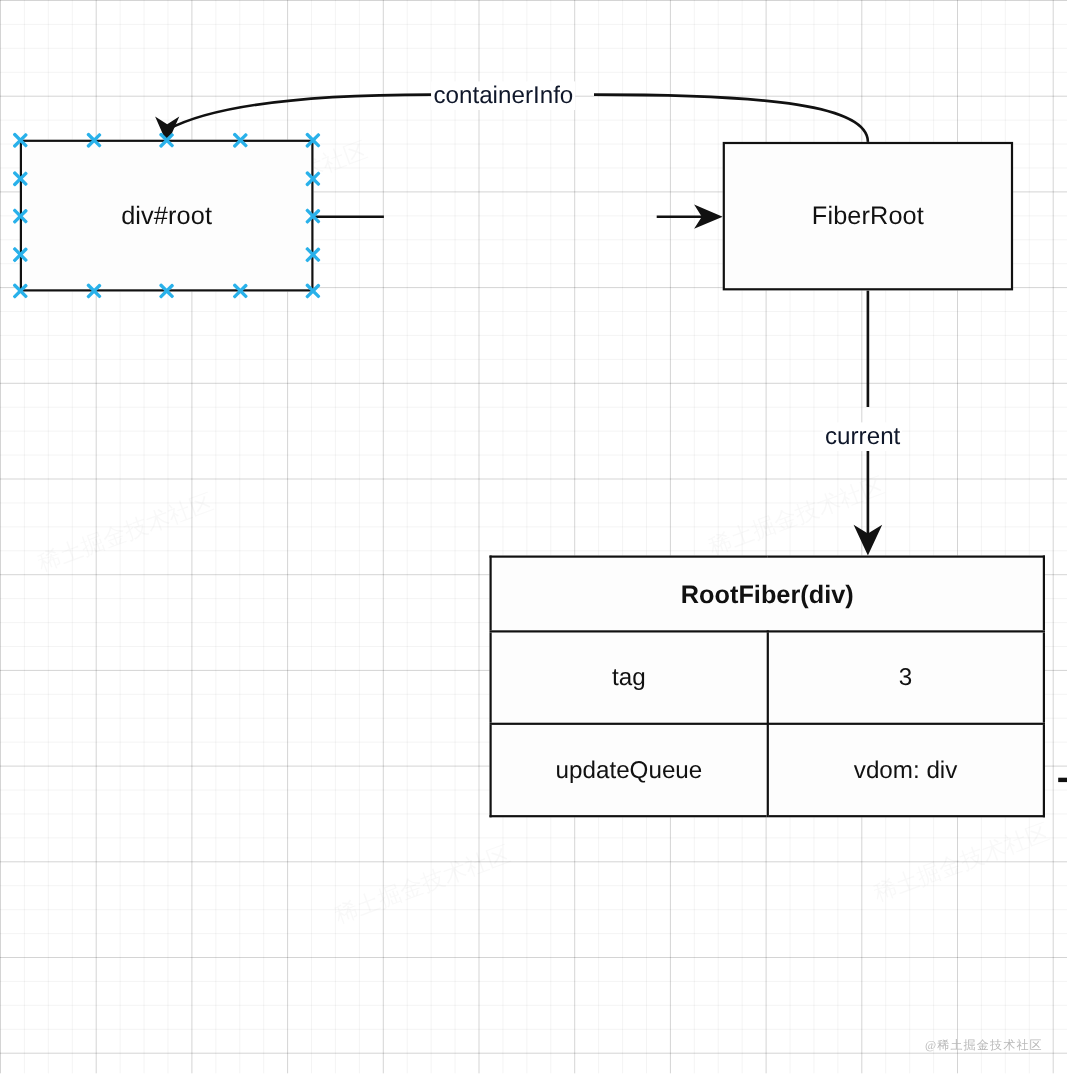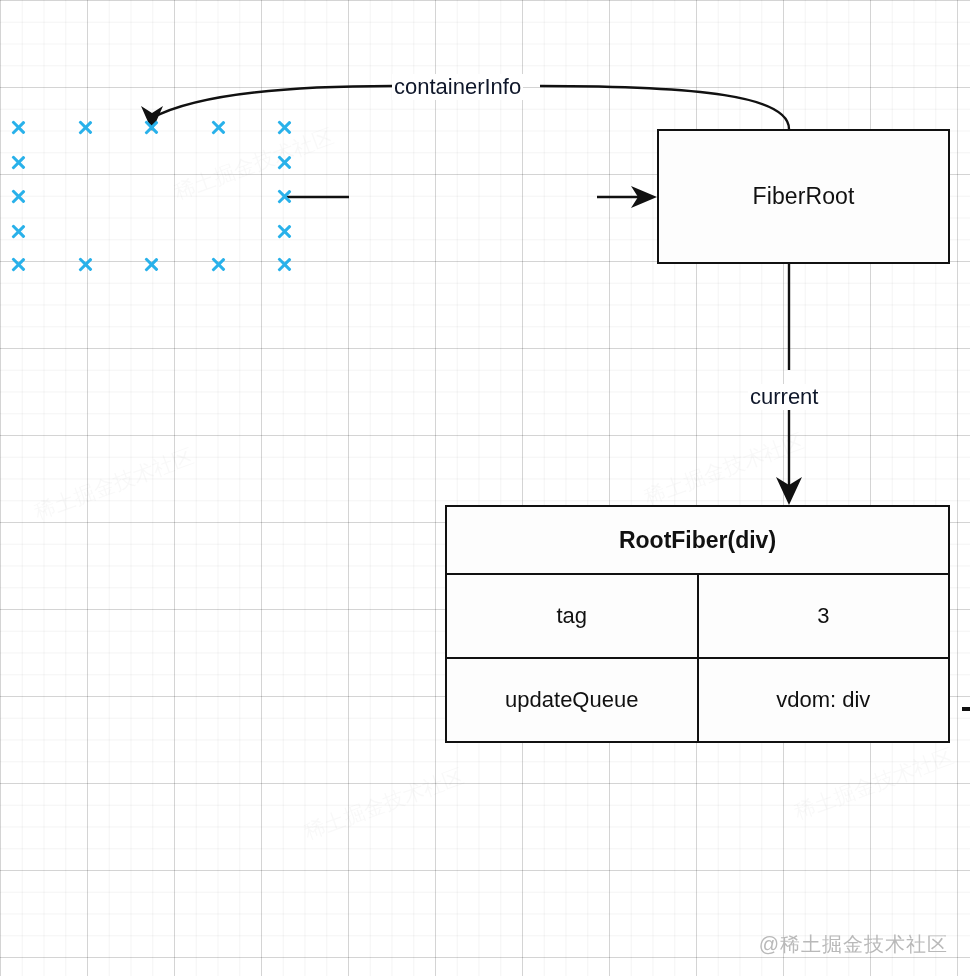--- a/index.html
+++ b/index.html
@@ -61,21 +61,21 @@
     left: 50%; top: 0;
     width: 2.6px; height: 17px;
     margin-left: -1.3px;
     background: #29b1ea;
     border-radius: 1px;
   }
   .handle::before { transform: rotate(45deg); }
   .handle::after  { transform: rotate(-45deg); }
 
   
-  #fiberroot-box { left: 657px; top: 129px; width: 293px; height: 135px; }
+  #fiberroot-box { left: 657px; top: 129px; width: 264px; height: 135px; }
 
   
   #wires {
     position: absolute;
     left: 0; top: 0;
     width: 970px; height: 976px;
     pointer-events: none;
   }
   .wire { fill: none; stroke: #111111; stroke-width: 2.4px; }
   .wire-head { fill: #111111; stroke: none; }
@@ -132,24 +132,25 @@
     position: absolute;
     left: 962px; top: 707px;
     width: 8px; height: 4px;
     background: #111111;
   }
 
   
   #watermark-credit {
     position: absolute;
     right: 22px; bottom: 18px;
-    font-size: 20px;
+    font-size: 11px;
     color: #b9b9b9;
     letter-spacing: 1px;
     white-space: nowrap;
+    font-family: Liberation Serif, serif;
   }
   .bg-watermark {
     position: absolute;
     color: rgba(0,0,0,0.028);
     font-size: 21px;
     white-space: nowrap;
     transform: rotate(-20deg);
     user-select: none;
   }
 </style>
@@ -172,20 +173,23 @@
 
     <line class="wire" x1="285" y1="197" x2="349" y2="197"></line>
     <line class="wire" x1="597" y1="197" x2="646" y2="197"></line>
     <polygon class="wire-head" points="657,197 631,186 638,197 631,208"></polygon>
 
     <line class="wire" x1="789" y1="264" x2="789" y2="370"></line>
     <line class="wire" x1="789" y1="398" x2="789" y2="492"></line>
     <polygon class="wire-head" points="789,505 776,477 789,485 802,477"></polygon>
   </svg>
 
+  <div class="node-box" id="root-box">
+    <span class="node-label">div#root</span>
+  </div>
 
   <div class="handle" style="left:18px;  top:127px;"></div>
   <div class="handle" style="left:85px;  top:127px;"></div>
   <div class="handle" style="left:151px; top:127px;"></div>
   <div class="handle" style="left:218px; top:127px;"></div>
   <div class="handle" style="left:284px; top:127px;"></div>
   <div class="handle" style="left:18px;  top:162px;"></div>
   <div class="handle" style="left:18px;  top:196px;"></div>
   <div class="handle" style="left:18px;  top:231px;"></div>
   <div class="handle" style="left:284px; top:162px;"></div>

